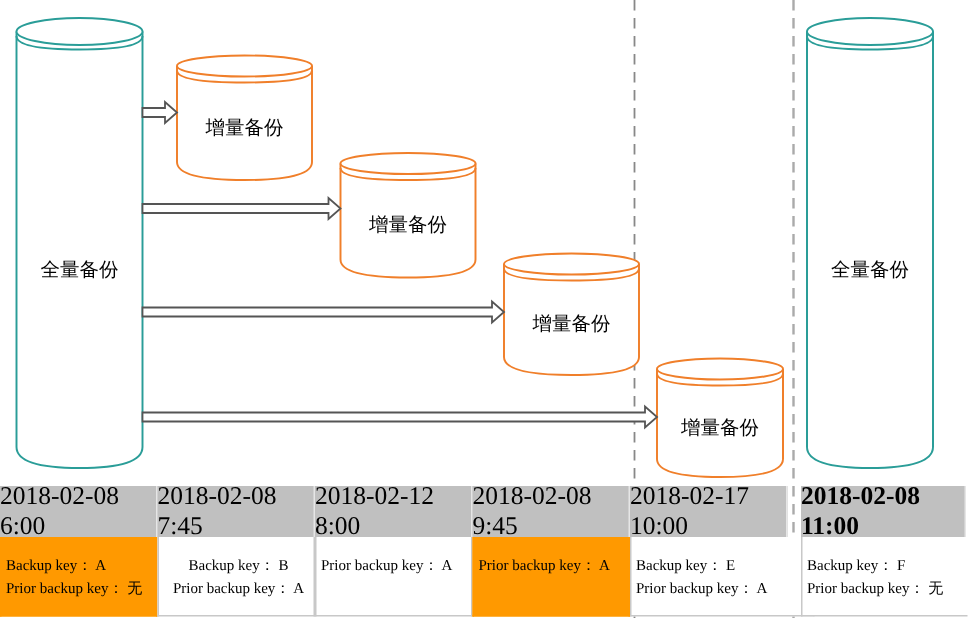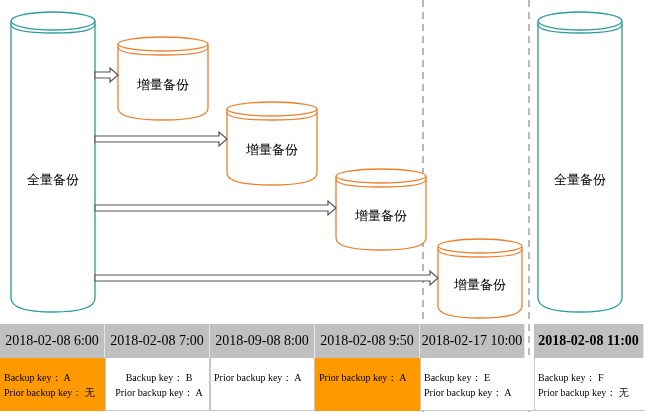--- a/index.html
+++ b/index.html
@@ -3,21 +3,21 @@
 <meta charset="utf-8">
 <style>
   html, body { margin: 0; padding: 0; background: #ffffff; }
   body { width: 645px; height: 412px; position: relative; overflow: hidden;
          font-family: "Liberation Serif", "DejaVu Serif", serif; }
   #diagram { position: absolute; left: 0; top: 0; }
   .cyl-label { font-family: "DejaVu Sans", sans-serif; font-size: 13px; fill: #000; }
   .cell { position: absolute; box-sizing: border-box; }
   .head { background: #c0c0c0; height: 34px; top: 324px;
           display: flex; align-items: center; justify-content: center;
-          font-size: 14px; color: #000; border-right: 1px solid #e6e6e6; }
+          font-size: 17px; color: #000; border-right: 1px solid #e6e6e6; }
   .body { top: 358px; height: 53px; padding: 12px 0 0 3px; font-size: 10px; line-height: 15px;
           border: 1px solid #c8c8c8; border-top: none; color: #000; }
   .orange { background: #ff9900; border-color: #ff9900; }
   .white { background: #ffffff; }
   .line { white-space: nowrap; }
 </style>
 </head>
 <body>
 
 <svg id="diagram" width="645" height="412">
@@ -73,30 +73,30 @@
       <path d="M95 275 H430 V271 L438 278 L430 285 V281 H95 Z" fill="#fff" stroke="#555" stroke-width="1.2"></path>
     </g>
 </svg>
 
 <div id="table">
     <div class="cell head" style="left: 0px; width: 105px;">2018-02-08 6:00</div>
     <div class="cell body orange" style="left: 0px; width: 105px;">
       <div class="line">Backup key： A</div>
       <div class="line">Prior backup key： 无</div>
     </div>
-    <div class="cell head" style="left: 105px; width: 105px;">2018-02-08 7:00</div>
+    <div class="cell head" style="left: 105px; width: 105px;">2018-02-08 7:45</div>
     <div class="cell body white" style="left: 105px; width: 105px; text-align: center;">
       <div class="line">Backup key： B</div>
       <div class="line">Prior backup key： A</div>
     </div>
-    <div class="cell head" style="left: 210px; width: 105px;">2018-09-08 8:00</div>
+    <div class="cell head" style="left: 210px; width: 105px;">2018-02-12 8:00</div>
     <div class="cell body white" style="left: 210px; width: 105px;">
       <div class="line">Prior backup key： A</div>
     </div>
-    <div class="cell head" style="left: 315px; width: 105px;">2018-02-08 9:50</div>
+    <div class="cell head" style="left: 315px; width: 105px;">2018-02-08 9:45</div>
     <div class="cell body orange" style="left: 315px; width: 105px;">
       <div class="line">Prior backup key： A</div>
     </div>
     <div class="cell head" style="left: 420px; width: 105px;">2018-02-17 10:00</div>
     <div class="cell body white" style="left: 420px; width: 123px;">
       <div class="line">Backup key： E</div>
       <div class="line">Prior backup key： A</div>
     </div>
     <div class="cell head" style="left: 534px; width: 110px; font-weight: bold;">2018-02-08 11:00</div>
     <div class="cell body white" style="left: 534px; width: 129px;">

